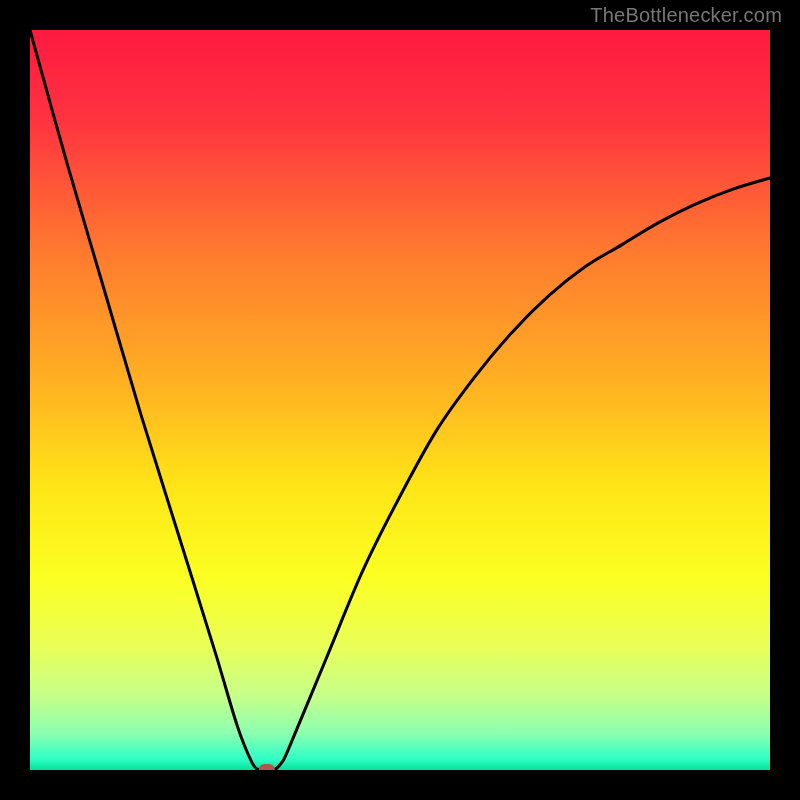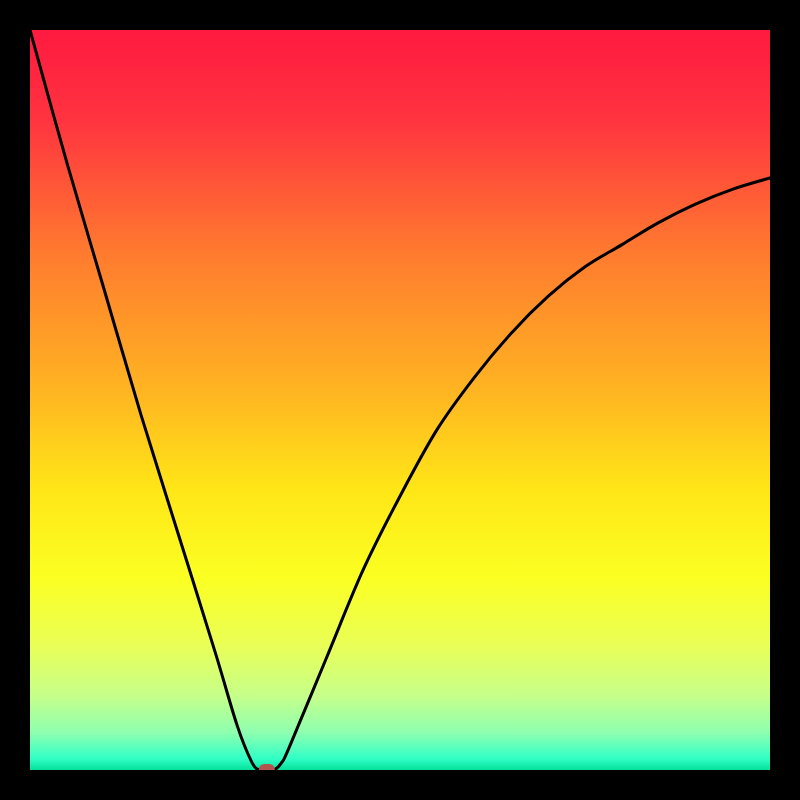--- a/index.html
+++ b/index.html
@@ -36,20 +36,21 @@
     font-weight: 500;
     letter-spacing: 0.2px;
     user-select: none;
   }
   svg { display: block; }
 </style>
 </head>
 <body>
 
 <div class="frame">
+  <div class="attribution">TheBottlenecker.com</div>
   <div class="plot">
     <svg id="chart-svg" width="740" height="740" viewBox="0 0 740 740">
         <defs>
           <linearGradient id="bg" x1="0" y1="0" x2="0" y2="1">
             <stop offset="0%" stop-color="#ff1a3f"></stop>
             <stop offset="12%" stop-color="#ff3340"></stop>
             <stop offset="30%" stop-color="#ff7a2f"></stop>
             <stop offset="48%" stop-color="#ffb222"></stop>
             <stop offset="62%" stop-color="#ffe617"></stop>
             <stop offset="74%" stop-color="#fbff22"></stop>

